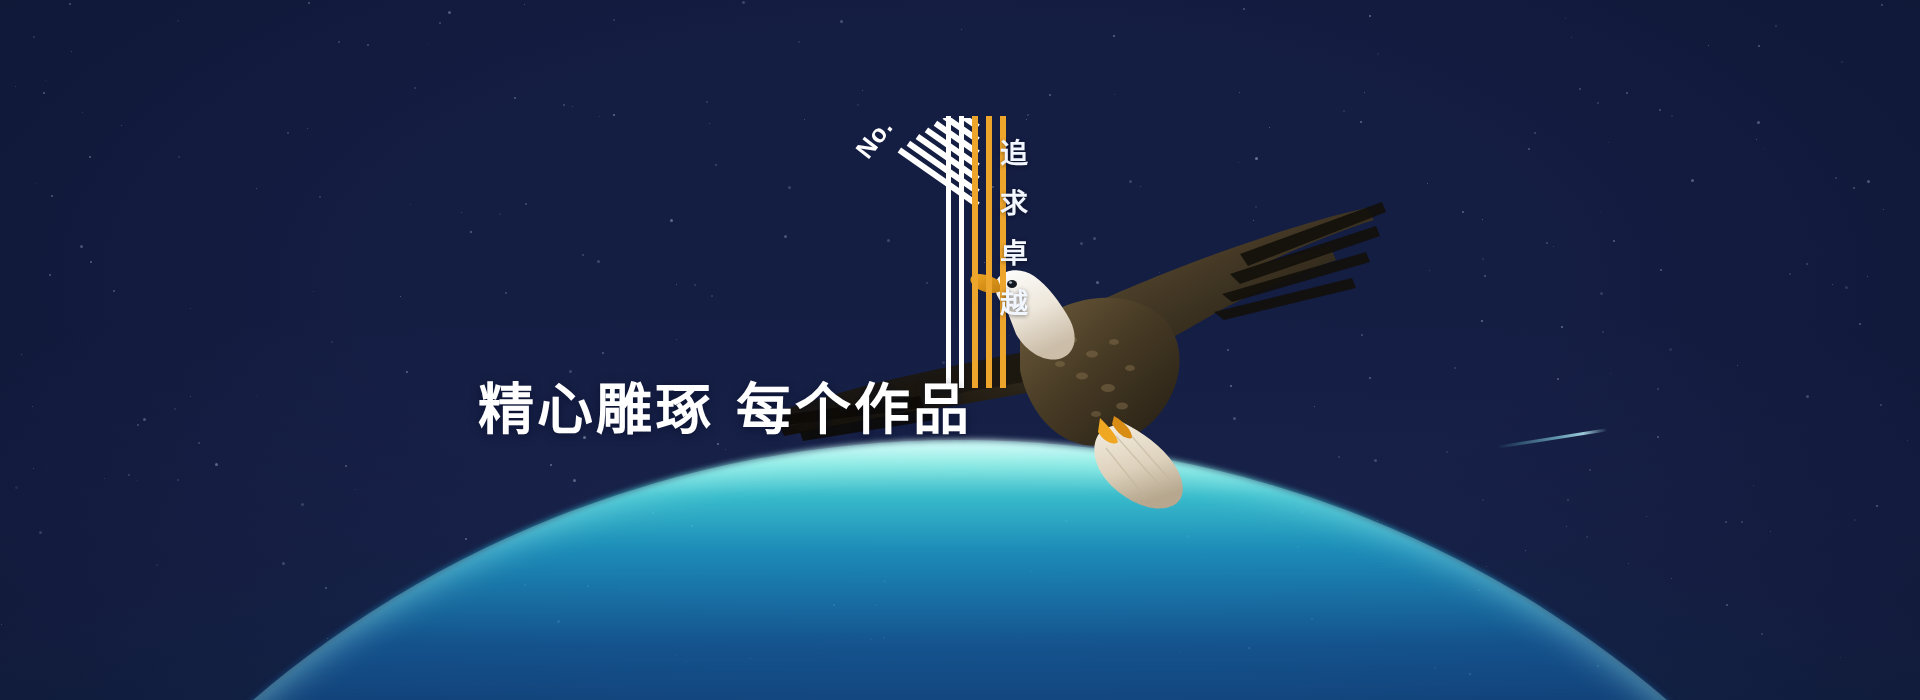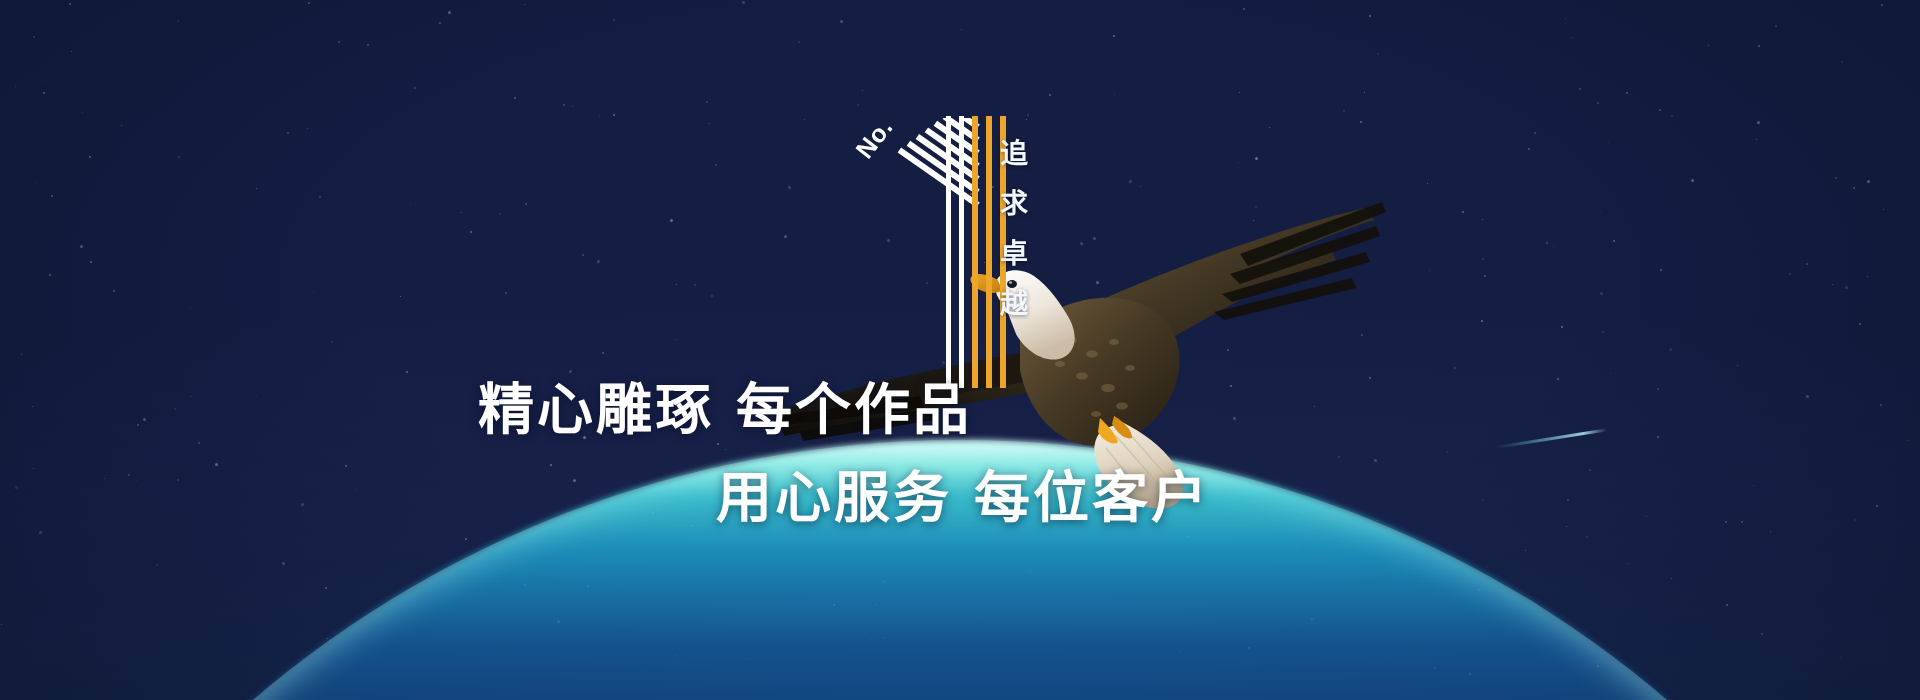--- a/index.html
+++ b/index.html
@@ -556,17 +556,14 @@
   <div class="vslogan" id="vslogan">
       <span>追</span>
       <span>求</span>
       <span>卓</span>
       <span>越</span>
     </div>
 
   <div class="headline headline-1">
     <span>精心雕琢</span><span class="gap"></span><span>每个作品</span>
   </div>
-  <div class="headline headline-2">
-    <span>用心服务</span><span class="gap"></span><span>每位客户</span>
-  </div>
 
 </div>
 
 </body></html>

